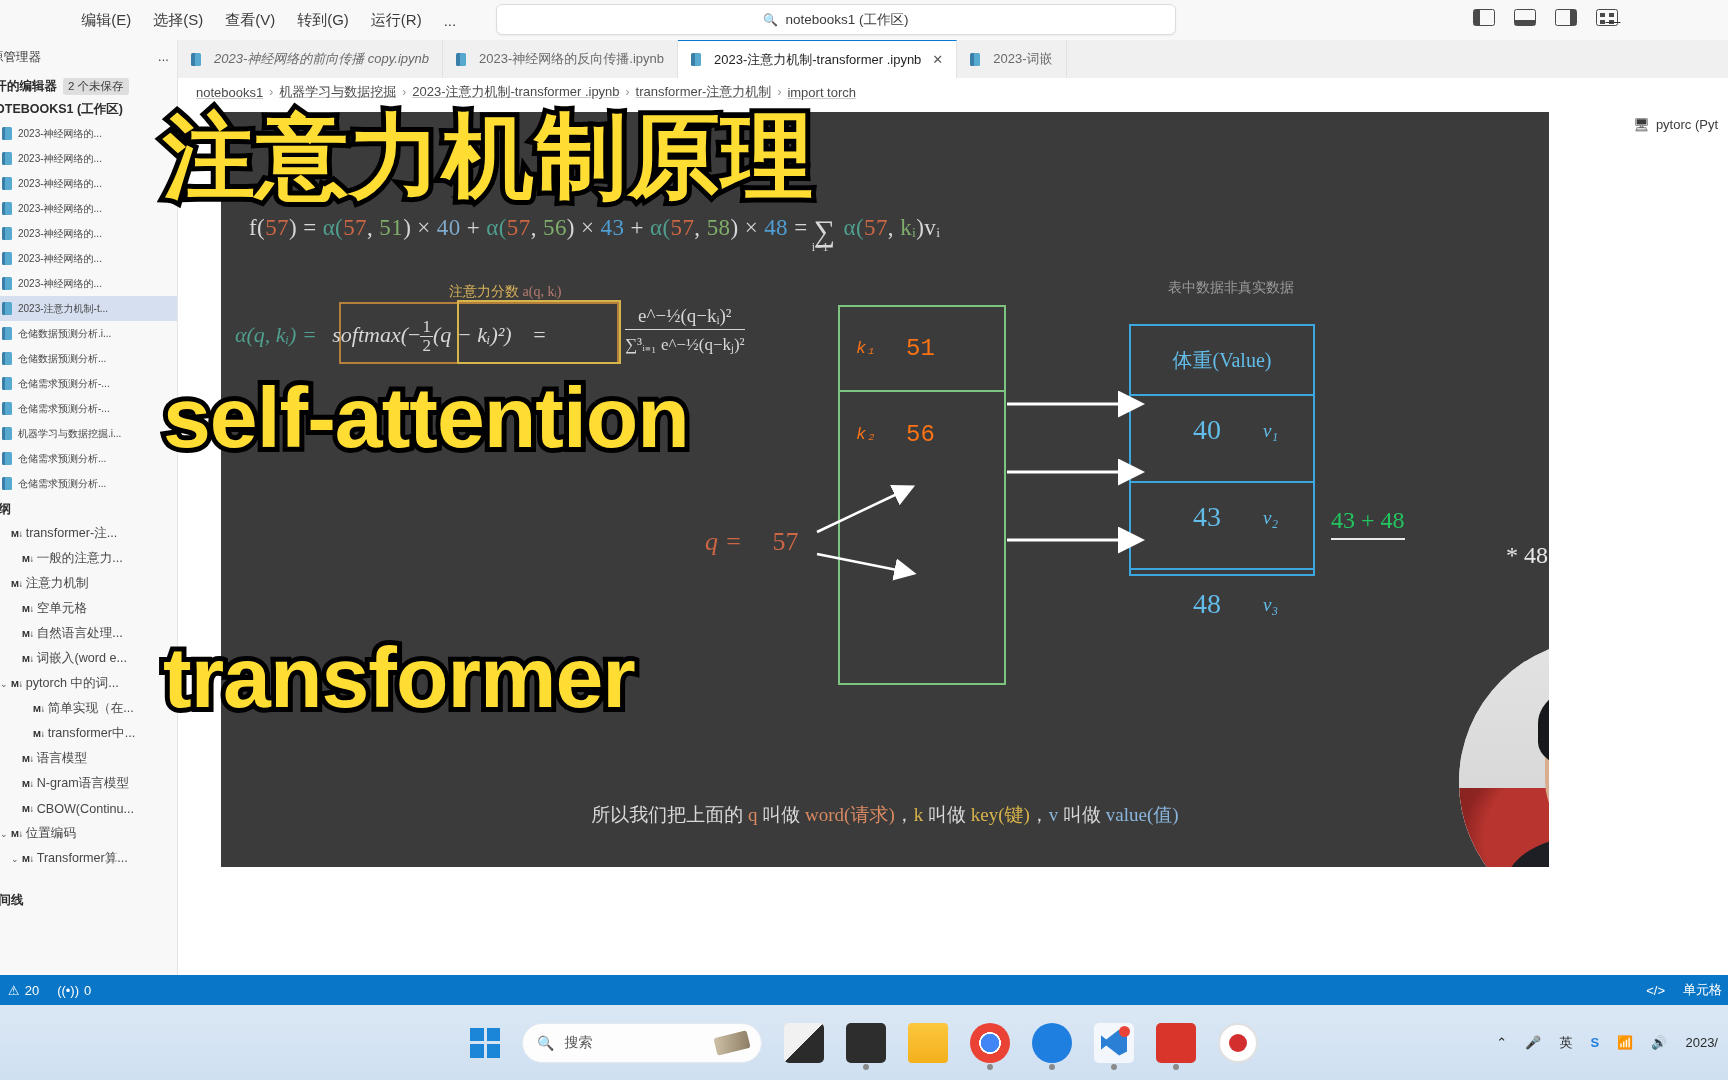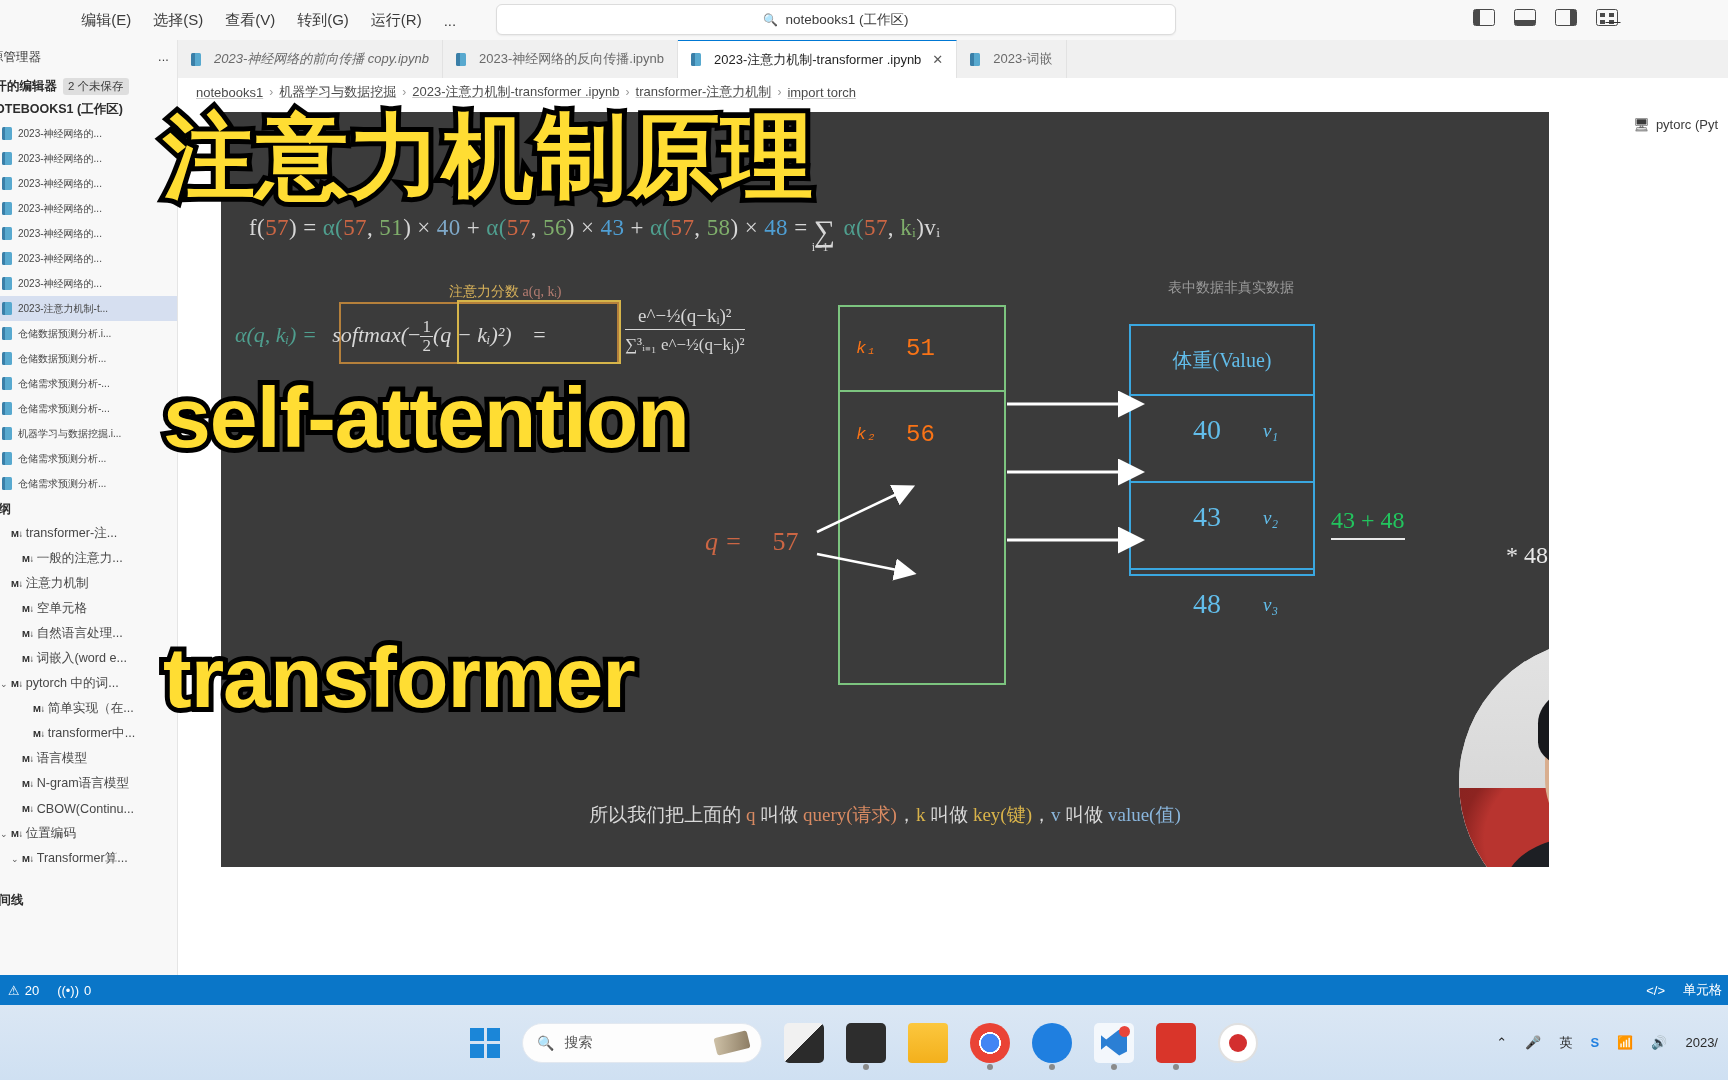--- a/index.html
+++ b/index.html
@@ -540,21 +540,21 @@
         </marker>
       </defs>
       <line x1="786" y1="292" x2="900" y2="292" stroke="#fff" stroke-width="3" marker-end="url(#ah)"></line>
       <line x1="786" y1="360" x2="900" y2="360" stroke="#fff" stroke-width="3" marker-end="url(#ah)"></line>
       <line x1="786" y1="428" x2="900" y2="428" stroke="#fff" stroke-width="3" marker-end="url(#ah)"></line>
       <line x1="596" y1="420" x2="676" y2="382" stroke="#fff" stroke-width="2.5" marker-end="url(#ah)"></line>
       <line x1="596" y1="442" x2="676" y2="458" stroke="#fff" stroke-width="2.5" marker-end="url(#ah)"></line>
     </svg>
 
     <div class="bottomText">
-      <span>所以我们把上面的 </span><span class="q">q</span><span> 叫做 </span><span class="qq">query(请求)</span><span>，</span><span class="k">k</span><span> 叫做 </span><span class="kk">key(键)</span><span>，</span><span class="v">v</span><span> 叫做 </span><span class="vv">value(值)</span>
+      <span>所以我们把上面的 </span><span class="q">q</span><span> 叫做 </span><span class="qq">word(请求)</span><span>，</span><span class="k">k</span><span> 叫做 </span><span class="kk">key(键)</span><span>，</span><span class="v">v</span><span> 叫做 </span><span class="vv">value(值)</span>
     </div>
 
     <div class="cam">
       <div class="bg"></div>
       <div class="chair"></div>
       <div class="body"></div>
 
       <div class="head"></div>
       <div class="hair"></div>
 

